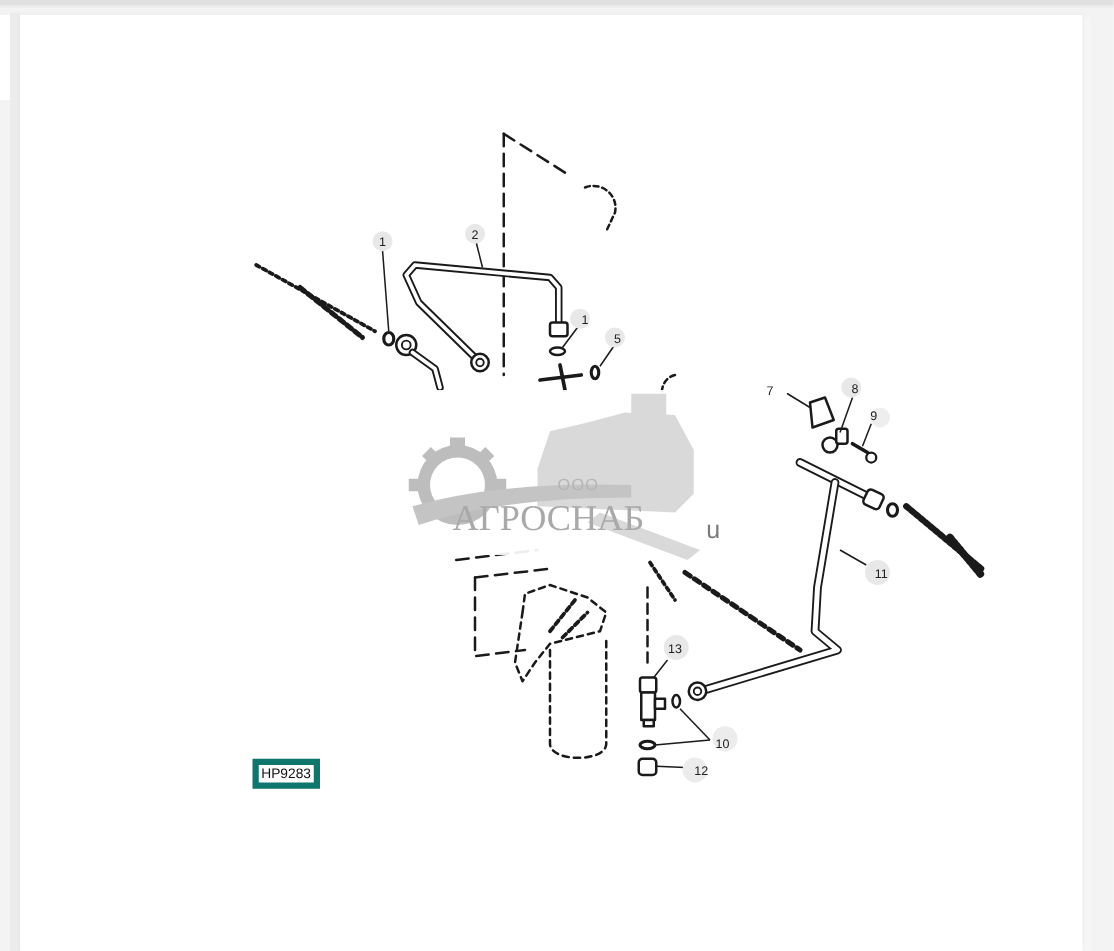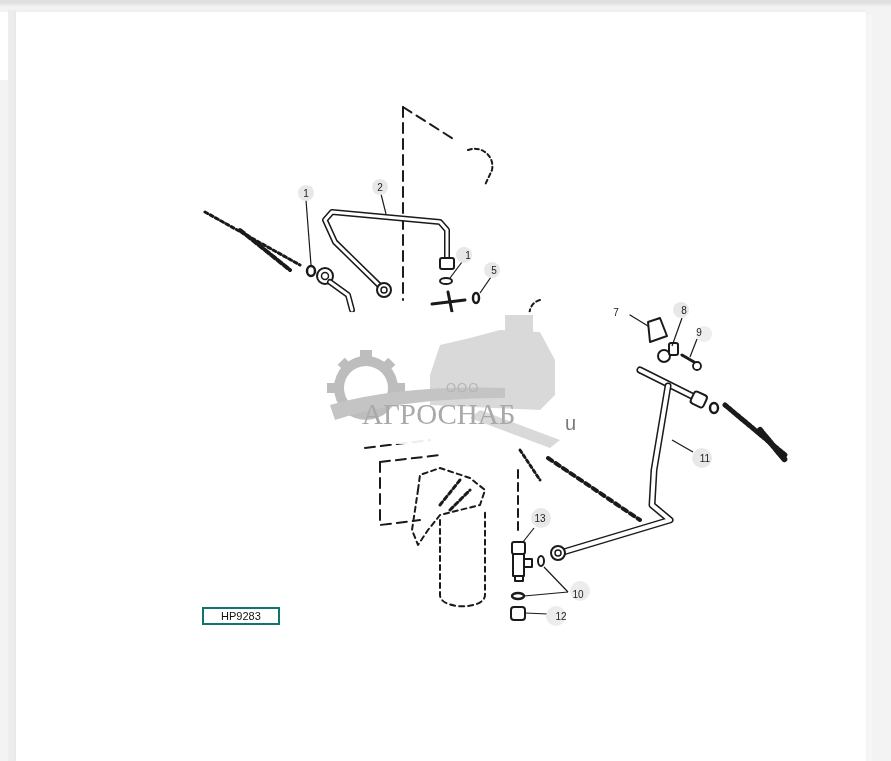--- a/index.html
+++ b/index.html
@@ -15,21 +15,21 @@
   .panel {
     position:absolute; left:16px; top:12px; width:850px; height:749px;
     background:#ffffff;
     box-shadow: 0 0 3px rgba(0,0,0,0.05);
   }
   .right-strip { position:absolute; left:866px; top:14px; width:6px; height:747px; background:#f6f6f6; }
   svg.diagram { position:absolute; left:0; top:0; }
   .callout-text { font-family:"Liberation Sans", sans-serif; font-size:10px; fill:#222; }
   .fig-label {
     position:absolute; left:202px; top:607px;
-    border:2px solid #0f766e; padding:0 17px; font-size:11px; line-height:14px;
+    border:5px solid #0f766e; padding:0 2px; font-size:11px; line-height:14px;
     color:#111; background:#fff; font-family:"Liberation Sans", sans-serif;
   }
   .wm-ooo { font-family:"Liberation Sans", sans-serif; font-size:13px; fill:#b5b5b5; letter-spacing:1px; }
   .wm-brand { font-family:"Liberation Serif", serif; font-size:29px; fill:#a9a9a9; }
   .wm-suffix { font-family:"Liberation Sans", sans-serif; font-size:20px; fill:#7a7a7a; }
 </style>
 </head>
 <body>
 
 <div class="topbar"></div>

